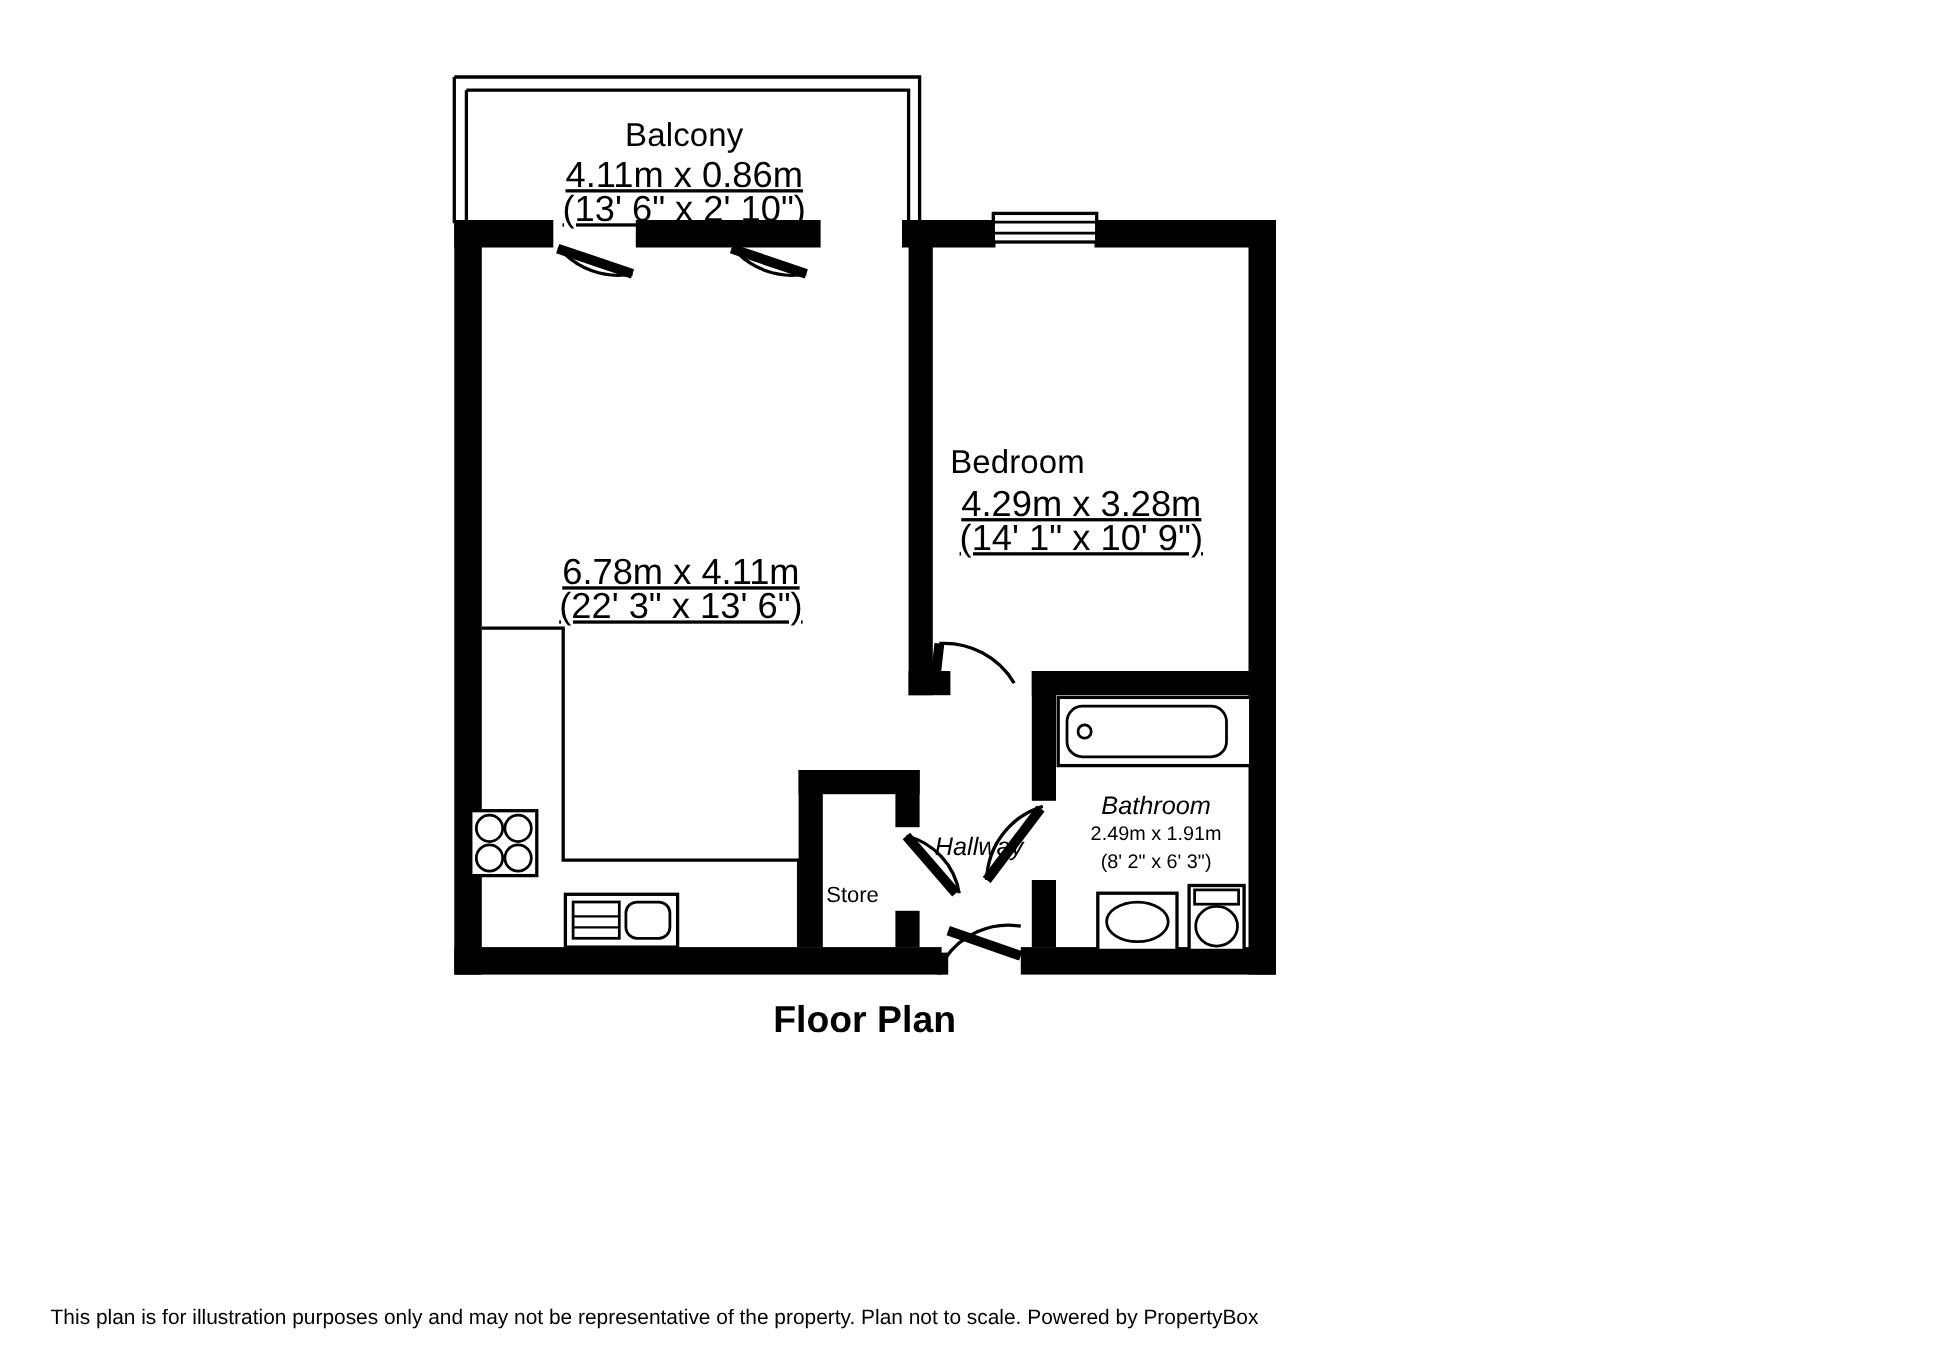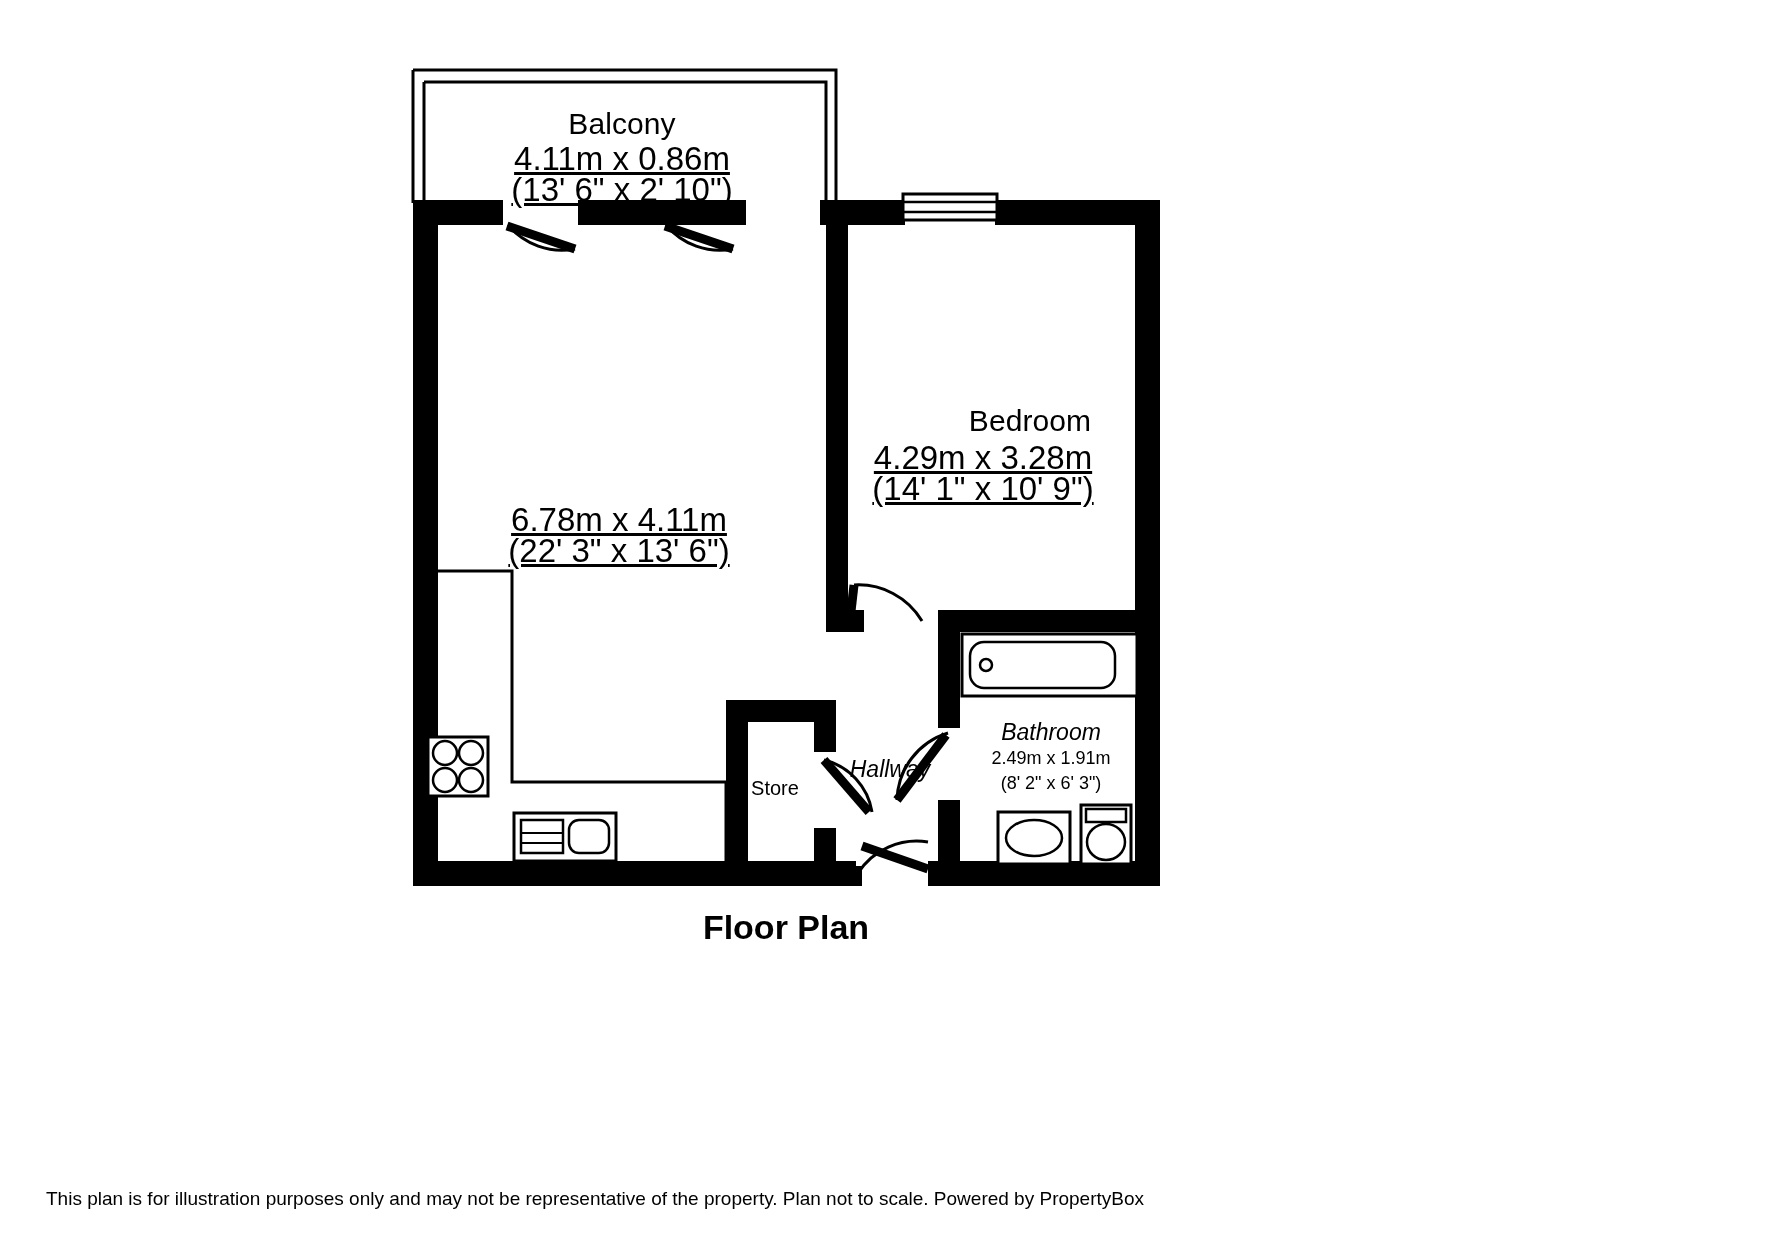--- a/index.html
+++ b/index.html
@@ -43,20 +43,21 @@
   }
   .room-name-sm {
     font-size: 23px;
     font-style: italic;
   }
   .room-dim-sm {
     font-size: 18px;
   }
   .small-label {
     font-size: 20px;
+    margin-top: 26px;
   }
   .center {
     transform: translateX(-50%);
     text-align: center;
   }
   #floor-plan-title {
     font-size: 34px;
     font-weight: bold;
     left: 786px;
     top: 908px;
@@ -201,21 +202,21 @@
 
   </svg>
 
   <div class="txt room-name center" style="left:622px; top:106px;">Balcony</div>
   <div class="txt room-dim center" style="left:622px; top:140px;">4.11m x 0.86m</div>
   <div class="txt room-dim center" style="left:622px; top:171px;">(13' 6" x 2' 10")</div>
 
   <div class="txt room-dim center" style="left:619px; top:501px;">6.78m x 4.11m</div>
   <div class="txt room-dim center" style="left:619px; top:532px;">(22' 3" x 13' 6")</div>
 
-  <div class="txt room-name center" style="left:1030px; top:403px;">Bedroom</div>
+  <div class="txt room-name center" style="left:925px; top:403px;">Bedroom</div>
   <div class="txt room-dim center" style="left:983px; top:439px;">4.29m x 3.28m</div>
   <div class="txt room-dim center" style="left:983px; top:470px;">(14' 1" x 10' 9")</div>
 
   <div class="txt room-name-sm center" style="left:1051px; top:719px;">Bathroom</div>
   <div class="txt room-dim-sm center" style="left:1051px; top:748px;">2.49m x 1.91m</div>
   <div class="txt room-dim-sm center" style="left:1051px; top:773px;">(8' 2" x 6' 3")</div>
 
   <div class="txt room-name-sm center" style="left:890px; top:756px;">Hallway</div>
 
   <div class="txt small-label center" style="left:775px; top:777px;">Store</div>

